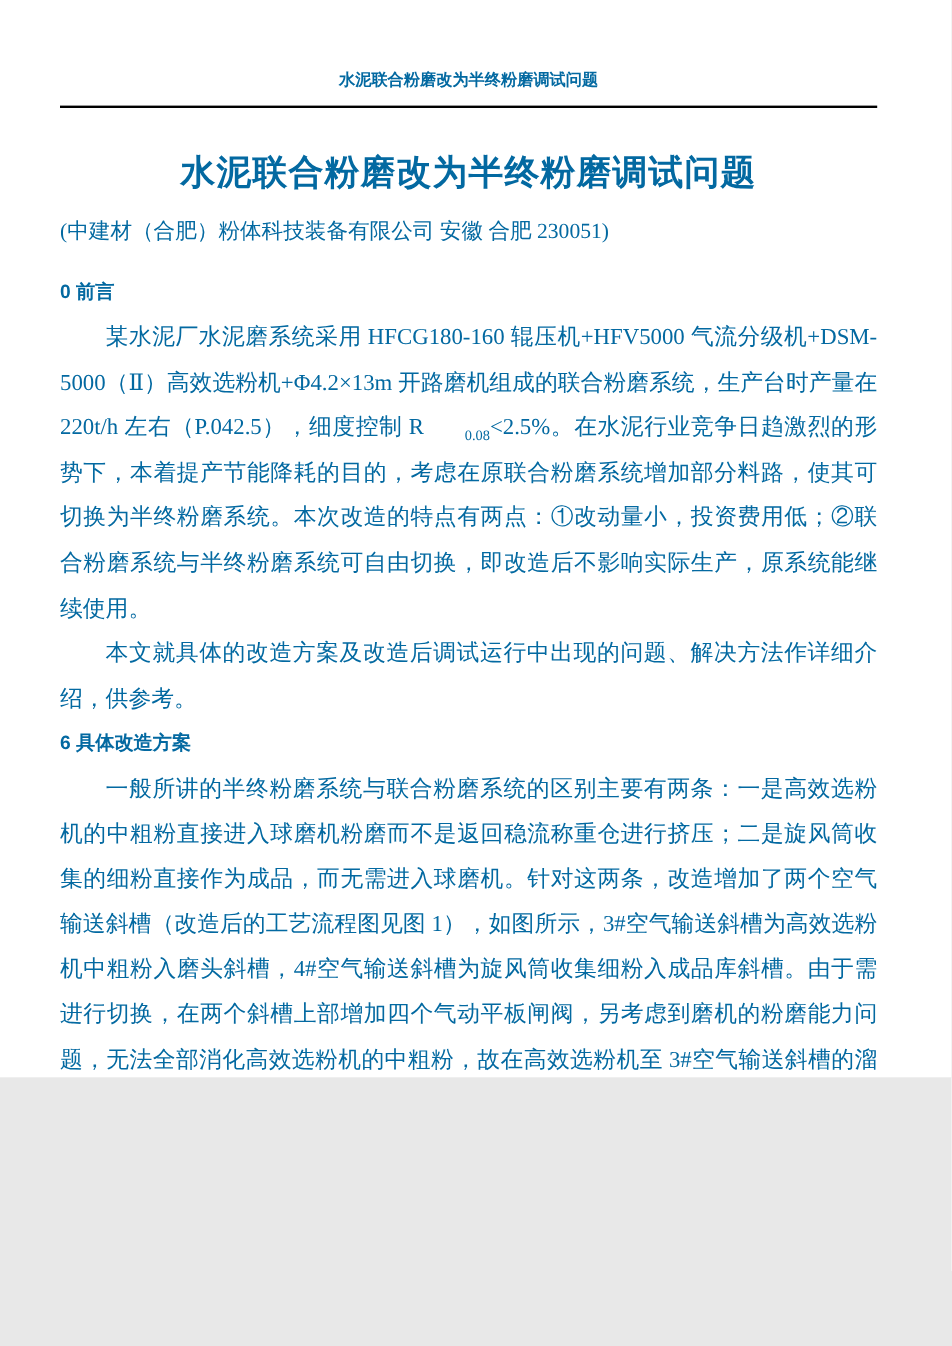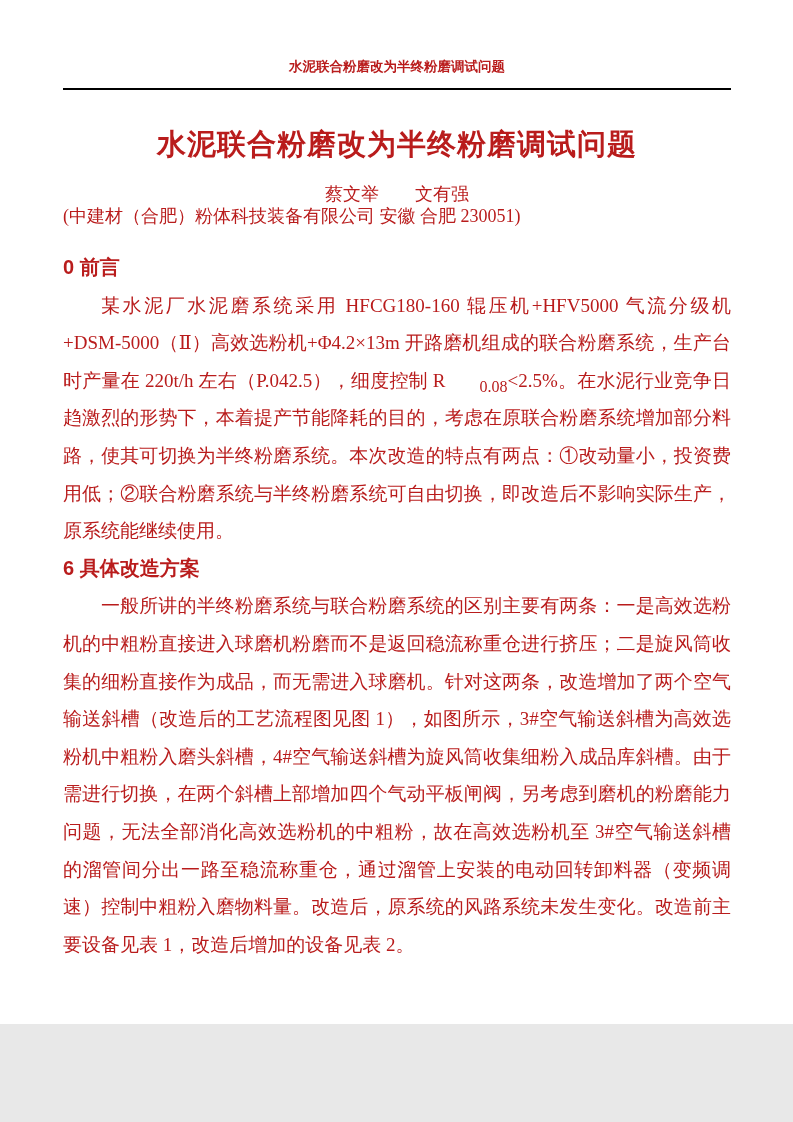--- a/index.html
+++ b/index.html
@@ -1,25 +1,25 @@
 <!DOCTYPE html>
 <html><head>
 <meta charset="utf-8">
 <style>
   html, body { margin: 0; padding: 0; background: #e8e8e8; }
   .page {
     position: relative;
     width: 793px;
-    height: 1024px;
+    height: 898px;
     margin: 0 auto;
     background: #ffffff;
     box-sizing: border-box;
-    padding: 58px 62px 0 63px;
+    padding: 58px 62px 0 50px;
     overflow: hidden;
-    color: #b91c1c;
+    color: #0369a1;
     font-family: "Liberation Serif", "DejaVu Serif", serif;
   }
   .running-head {
     text-align: center;
     font-size: 13.5px;
     font-weight: bold;
     line-height: 17px;
     padding-bottom: 13px;
   }
   .header-rule {
@@ -43,36 +43,36 @@
     line-height: 22px;
   }
   .authors .author + .author { margin-left: 2em; }
   .affiliation {
     text-align: left;
     font-size: 18px;
     margin-top: 0;
     line-height: 22px;
   }
   .section-heading {
-    font-size: 20px;
+    font-size: 16px;
     font-weight: bold;
     font-family: "Liberation Sans", "DejaVu Sans", sans-serif;
     line-height: 37.6px;
     margin: 0;
   }
   .section-heading.first { margin-top: 22px; }
   .para {
     font-size: 19px;
     line-height: 37.6px;
     text-align: justify;
     text-indent: 2em;
     margin: 0;
   }
   .para sub {
-    font-size: 16px;
+    font-size: 12px;
     line-height: 0;
     margin-left: 34px;
   }
   .footer {
     position: absolute;
     left: 63px;
     right: 62px;
     top: 1056px;
   }
   .footer-rule {
@@ -101,30 +101,28 @@
 </head>
 <body>
 
 <div class="page">
 
   <div class="running-head">水泥联合粉磨改为半终粉磨调试问题</div>
   <hr class="header-rule">
 
   <h1 class="title">水泥联合粉磨改为半终粉磨调试问题</h1>
 
-  <div class="authors">
-    <span class="author">蔡文举</span><span class="author">文有强</span>
-  </div>
 
   <div class="affiliation">(中建材（合肥）粉体科技装备有限公司 安徽 合肥 230051)</div>
 
   <h2 class="section-heading first">0 前言</h2>
 
   <p class="para"><span>某水泥厂水泥磨系统采用 HFCG180-160 辊压机+HFV5000 气流分级机+DSM-5000（Ⅱ）高效选粉机+Φ4.2×13m 开路磨机组成的联合粉磨系统，生产台时产量在 220t/h 左右（P.042.5），细度控制 R</span><sub>0.08</sub><span>&lt;2.5%。在水泥行业竞争日趋激烈的形势下，本着提产节能降耗的目的，考虑在原联合粉磨系统增加部分料路，使其可切换为半终粉磨系统。本次改造的特点有两点：①改动量小，投资费用低；②联合粉磨系统与半终粉磨系统可自由切换，即改造后不影响实际生产，原系统能继续使用。</span></p>
 
+  <p class="para">本文就具体的改造方案及改造后调试运行中出现的问题、解决方法作详细介绍，供参考。</p>
 
   <h2 class="section-heading">6 具体改造方案</h2>
 
   <p class="para">一般所讲的半终粉磨系统与联合粉磨系统的区别主要有两条：一是高效选粉机的中粗粉直接进入球磨机粉磨而不是返回稳流称重仓进行挤压；二是旋风筒收集的细粉直接作为成品，而无需进入球磨机。针对这两条，改造增加了两个空气输送斜槽（改造后的工艺流程图见图 1），如图所示，3#空气输送斜槽为高效选粉机中粗粉入磨头斜槽，4#空气输送斜槽为旋风筒收集细粉入成品库斜槽。由于需进行切换，在两个斜槽上部增加四个气动平板闸阀，另考虑到磨机的粉磨能力问题，无法全部消化高效选粉机的中粗粉，故在高效选粉机至 3#空气输送斜槽的溜管间分出一路至稳流称重仓，通过溜管上安装的电动回转卸料器（变频调速）控制中粗粉入磨物料量。改造后，原系统的风路系统未发生变化。改造前主要设备见表 1，改造后增加的设备见表 2。</p>
 
   <div class="footer">
     <hr class="footer-rule">
     <div class="footer-row">
       <span class="footer-page">26</span>
       <span class="footer-issue">2021.No.3</span>

